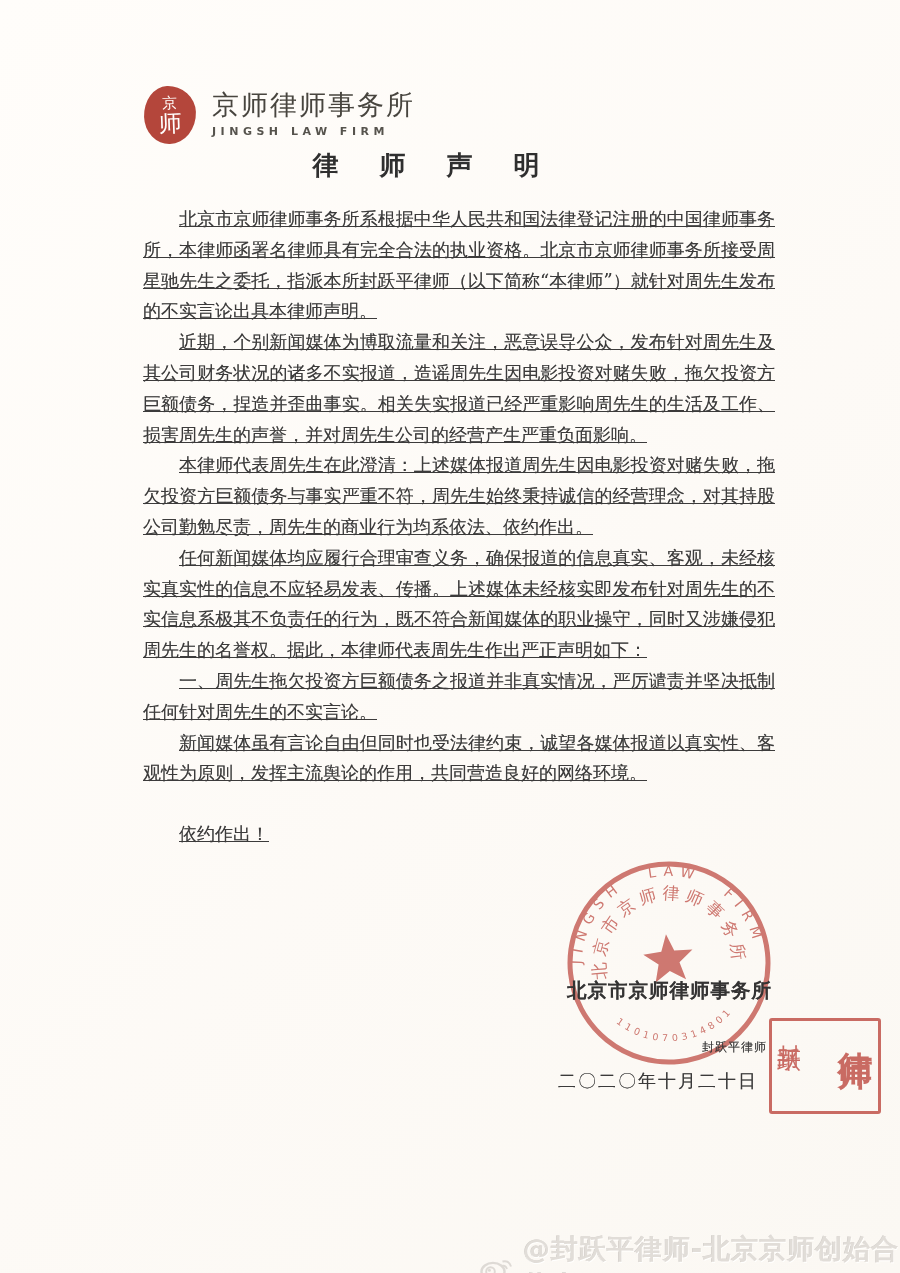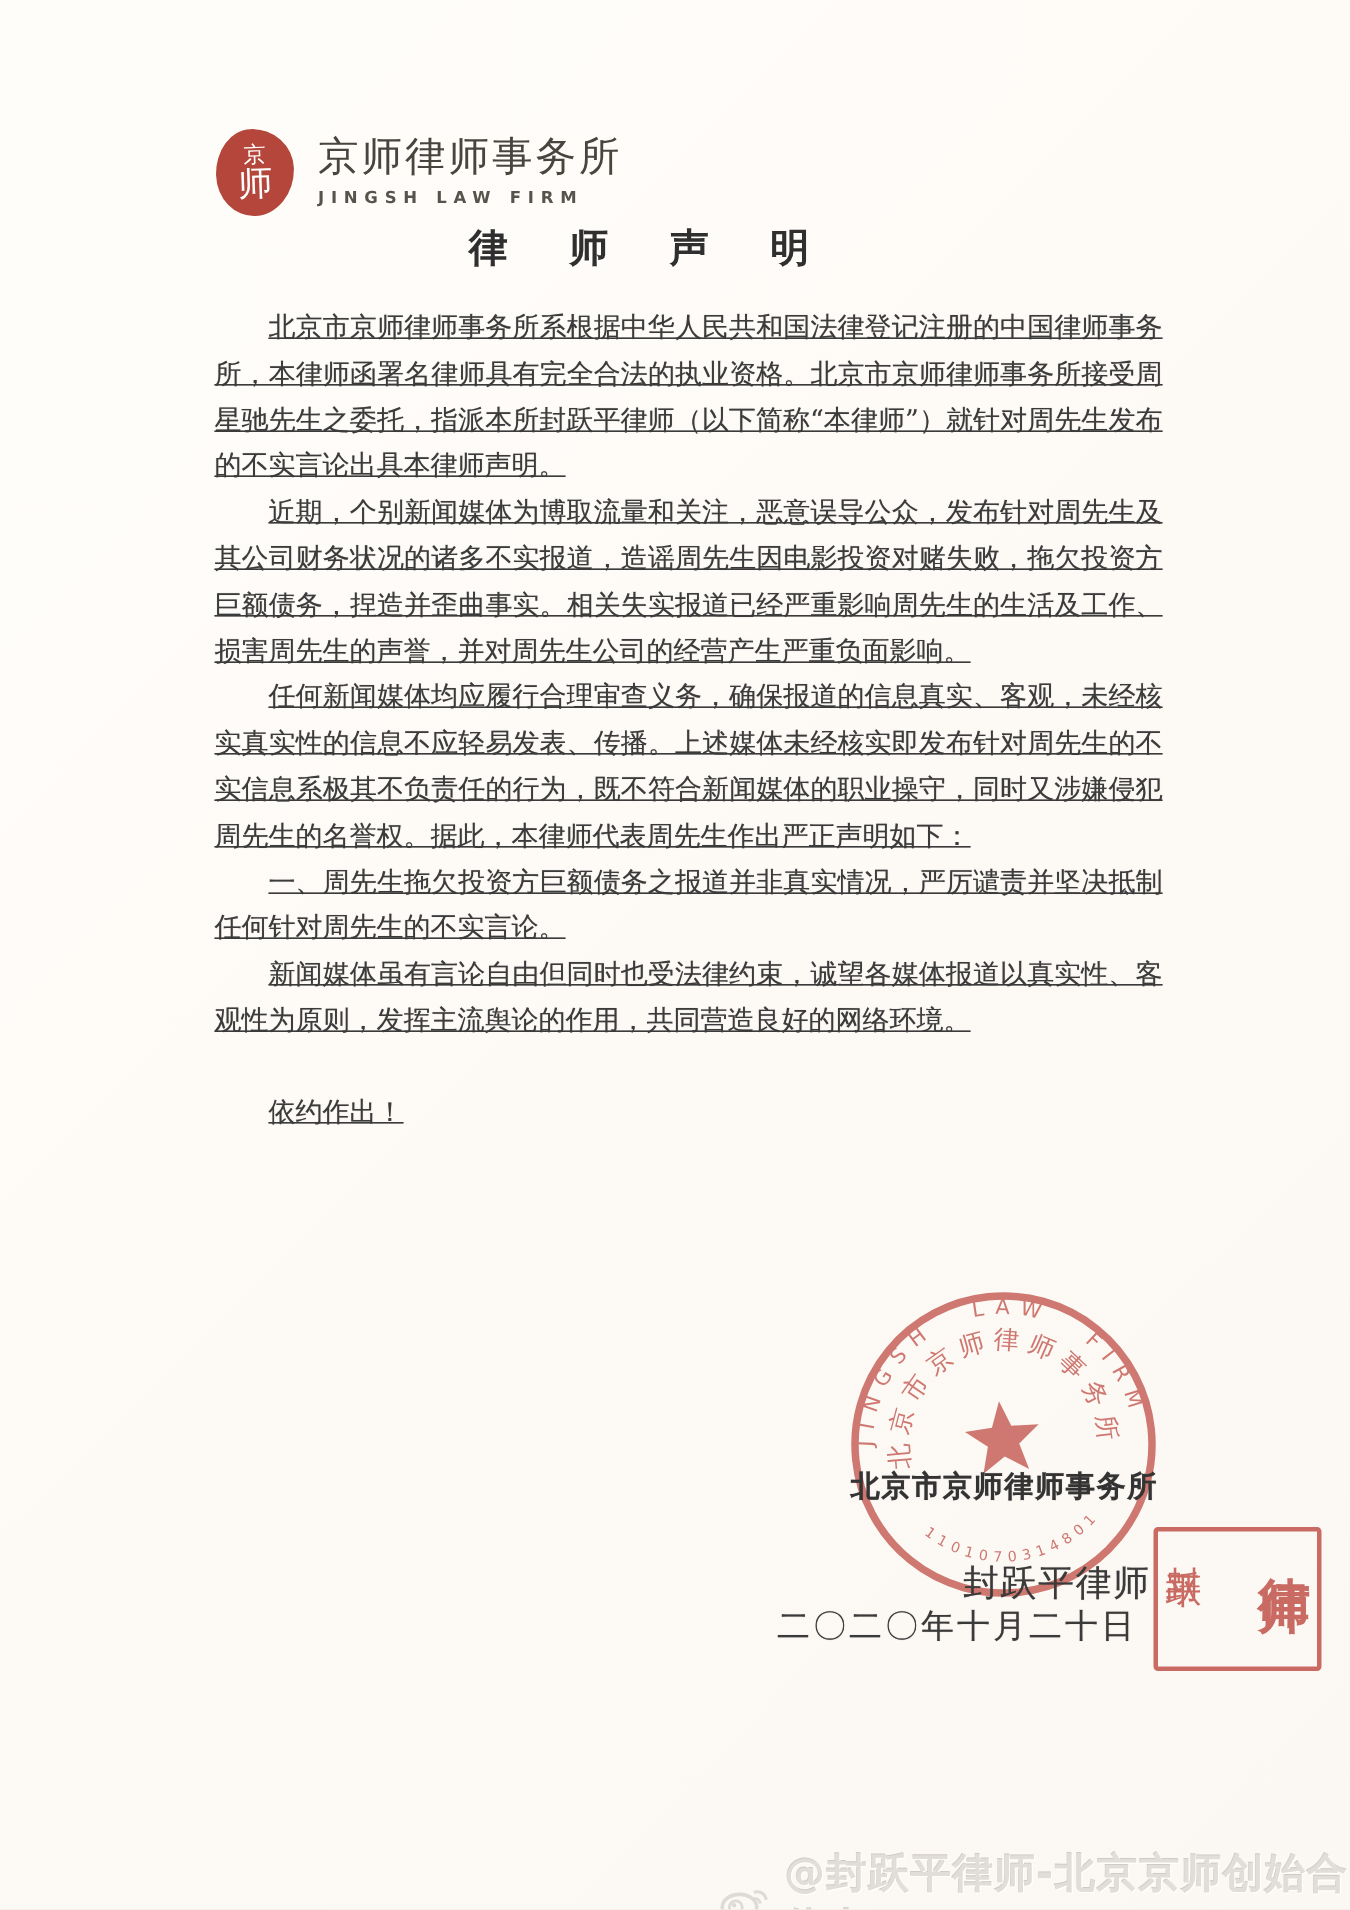--- a/index.html
+++ b/index.html
@@ -31,22 +31,22 @@
     position:absolute;top:148px;left:0;width:900px;text-align:center;
     font-size:26px;font-weight:700;letter-spacing:16px;text-indent:16px;
     color:#2f2f2f;transform:translateX(-24px);
   }
   
   .body-text{position:absolute;left:143px;top:204px;width:632px;font-size:18px;line-height:30.8px;text-align:justify;color:#3b3b3b;text-decoration:underline;}
   .body-text p{margin:0;text-indent:2em;text-shadow:0 0 0.5px rgba(70,70,70,.55);}
   .body-text p.hereby{margin-top:30px;}
   
   .closing-firm{position:absolute;top:977px;right:128px;font-size:19.5px;letter-spacing:1px;color:#333;z-index:3;font-weight:600;text-shadow:0 0 0.5px rgba(60,60,60,.6);}
-  .closing-lawyer{position:absolute;top:1039px;right:133px;font-size:24px;letter-spacing:1px;color:#3a3a3a;z-index:3;text-shadow:0 0 0.5px rgba(60,60,60,.6);margin-left:30px;}
-  .closing-date{position:absolute;top:1069px;right:142px;font-size:22px;letter-spacing:2px;color:#3a3a3a;z-index:3;text-shadow:0 0 0.5px rgba(60,60,60,.6);}
+  .closing-lawyer{position:absolute;top:1039px;right:133px;font-size:12px;letter-spacing:1px;color:#3a3a3a;z-index:3;text-shadow:0 0 0.5px rgba(60,60,60,.6);margin-left:30px;}
+  .closing-date{position:absolute;top:1069px;right:142px;font-size:18px;letter-spacing:2px;color:#3a3a3a;z-index:3;text-shadow:0 0 0.5px rgba(60,60,60,.6);}
   
   .round-seal{position:absolute;left:556px;top:850px;width:226px;height:226px;z-index:2;opacity:.8;transform:rotate(-6deg);}
   
   .square-seal{
     position:absolute;left:769px;top:1018px;width:96px;height:84px;z-index:2;
     border:3.5px solid #c4564f;border-radius:3px;opacity:.88;
     display:flex;flex-direction:row;justify-content:space-between;
     padding:3px 5px;color:#c4564f;background:rgba(255,255,255,0);
   }
   .square-seal .col{writing-mode:vertical-rl;text-orientation:upright;line-height:1;display:flex;}
@@ -75,20 +75,21 @@
       <div class="firm-cn">京师律师事务所</div>
       <div class="firm-en">JINGSH LAW FIRM</div>
     </div>
   </div>
 
   <div class="doc-title">律 师 声 明</div>
 
   <div class="body-text">
     <p>北京市京师律师事务所系根据中华人民共和国法律登记注册的中国律师事务所，本律师函署名律师具有完全合法的执业资格。北京市京师律师事务所接受周星驰先生之委托，指派本所封跃平律师（以下简称“本律师”）就针对周先生发布的不实言论出具本律师声明。</p>
     <p>近期，个别新闻媒体为博取流量和关注，恶意误导公众，发布针对周先生及其公司财务状况的诸多不实报道，造谣周先生因电影投资对赌失败，拖欠投资方巨额债务，捏造并歪曲事实。相关失实报道已经严重影响周先生的生活及工作、损害周先生的声誉，并对周先生公司的经营产生严重负面影响。</p>
+    <p>本律师代表周先生在此澄清：上述媒体报道周先生因电影投资对赌失败，拖欠投资方巨额债务与事实严重不符，周先生始终秉持诚信的经营理念，对其持股公司勤勉尽责，周先生的商业行为均系依法、依约作出。</p>
     <p>任何新闻媒体均应履行合理审查义务，确保报道的信息真实、客观，未经核实真实性的信息不应轻易发表、传播。上述媒体未经核实即发布针对周先生的不实信息系极其不负责任的行为，既不符合新闻媒体的职业操守，同时又涉嫌侵犯周先生的名誉权。据此，本律师代表周先生作出严正声明如下：</p>
     <p>一、周先生拖欠投资方巨额债务之报道并非真实情况，严厉谴责并坚决抵制任何针对周先生的不实言论。</p>
     <p>新闻媒体虽有言论自由但同时也受法律约束，诚望各媒体报道以真实性、客观性为原则，发挥主流舆论的作用，共同营造良好的网络环境。</p>
     <p class="hereby">依约作出！</p>
   </div>
 
   <div class="closing-firm">北京市京师律师事务所</div>
   <div class="closing-lawyer">封跃平律师</div>
   <div class="closing-date">二〇二〇年十月二十日</div>
 

